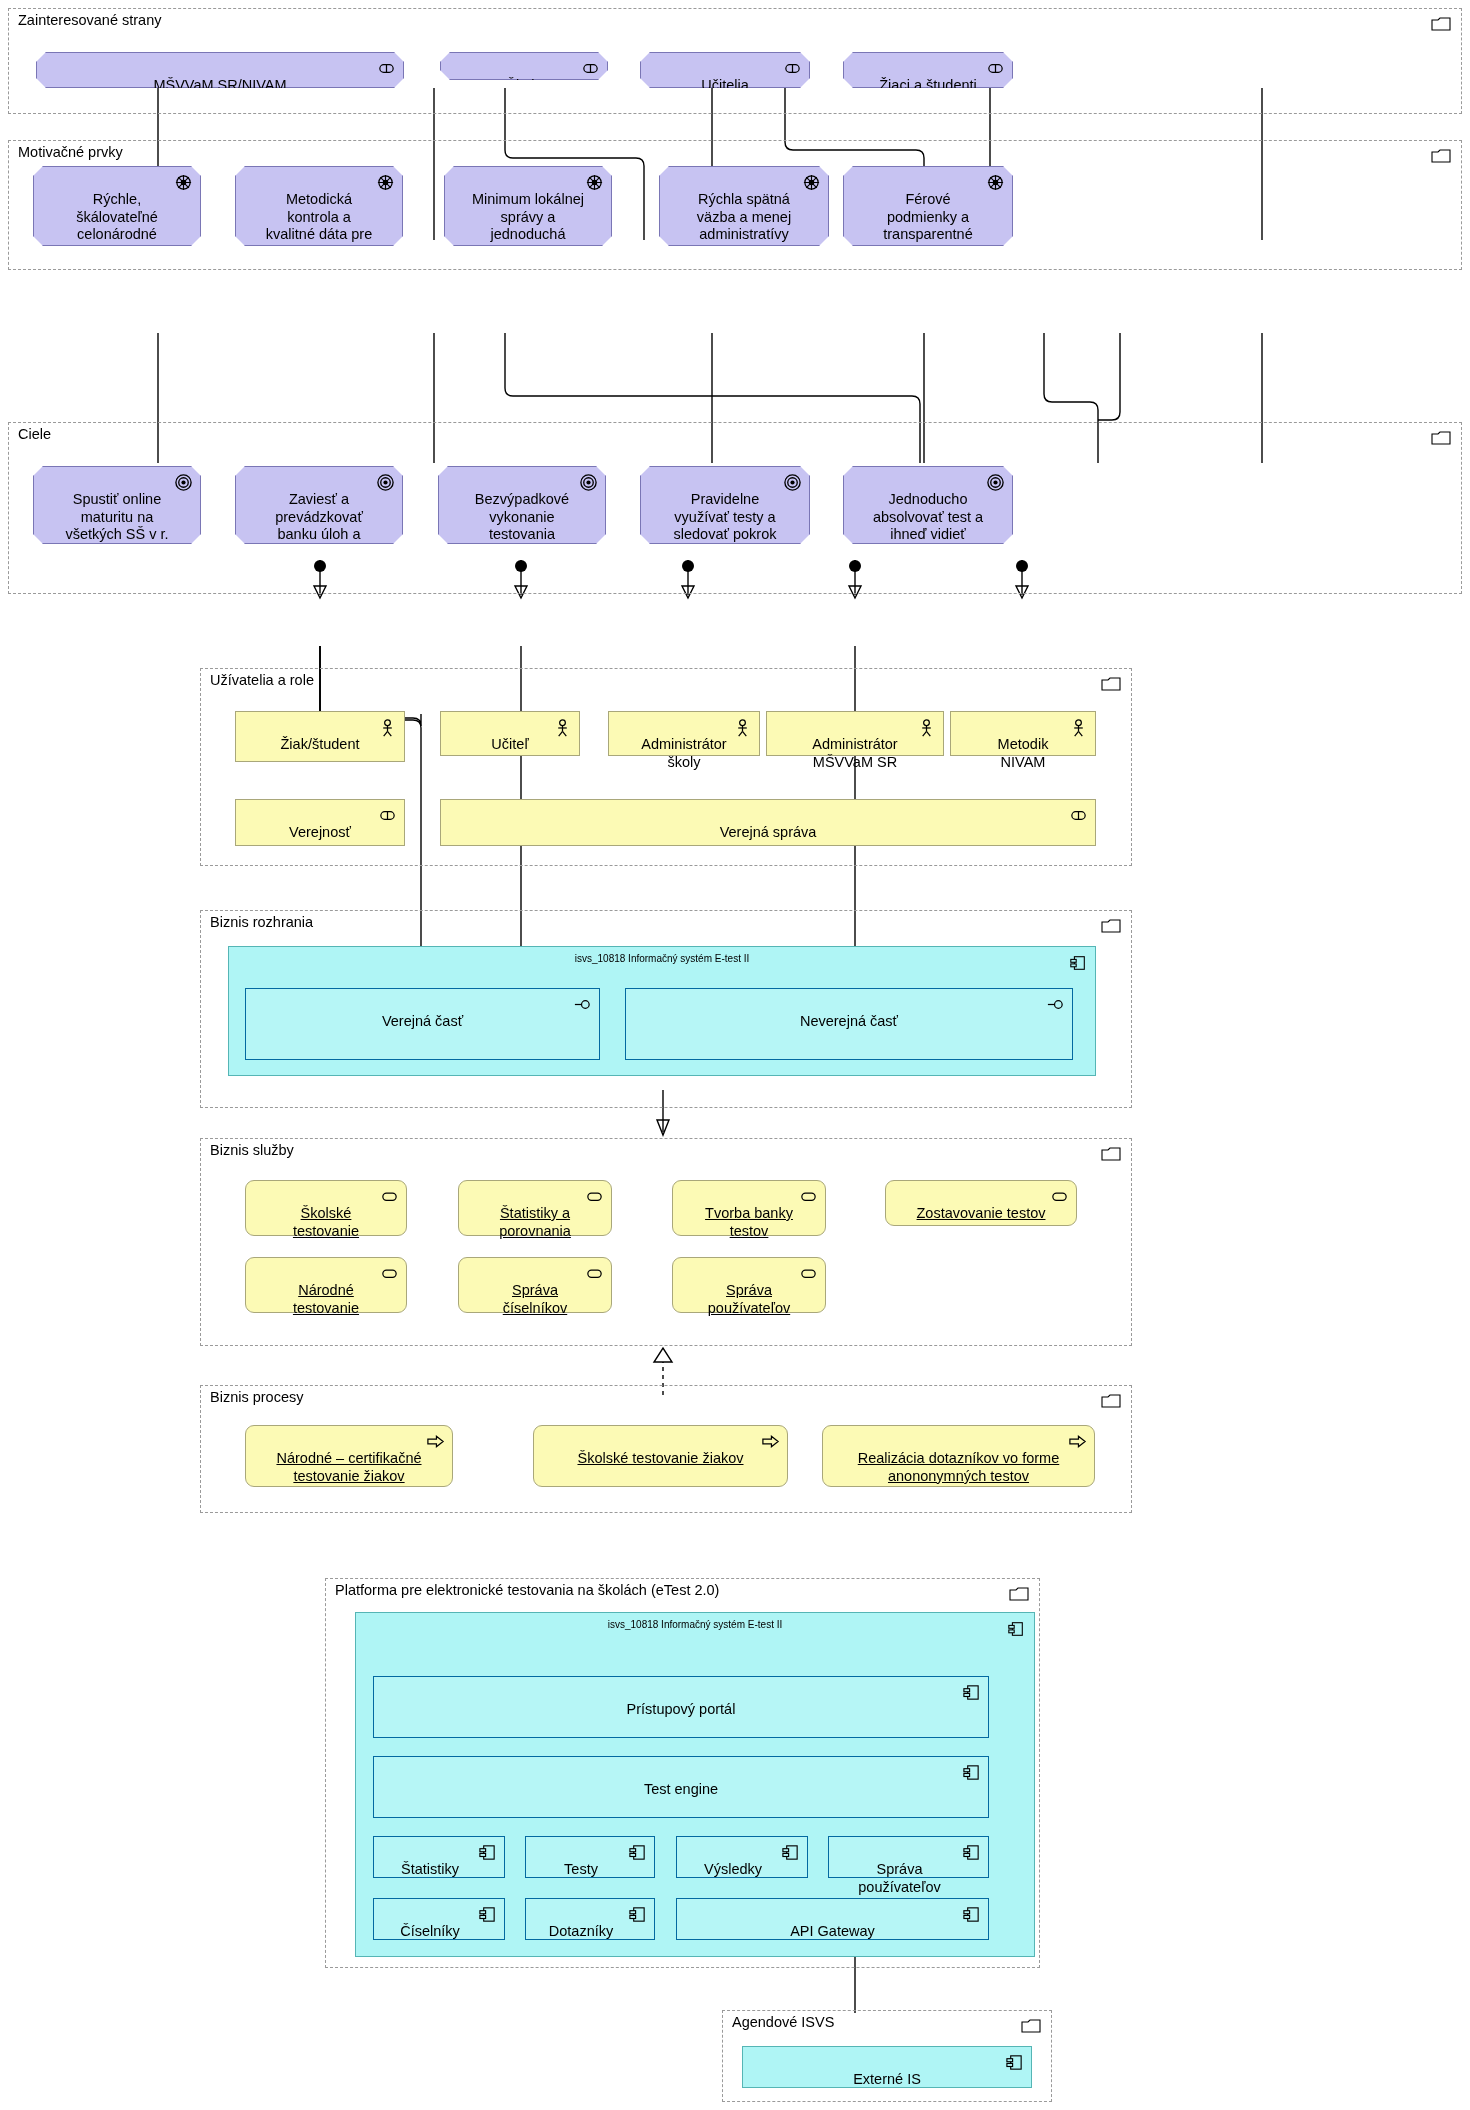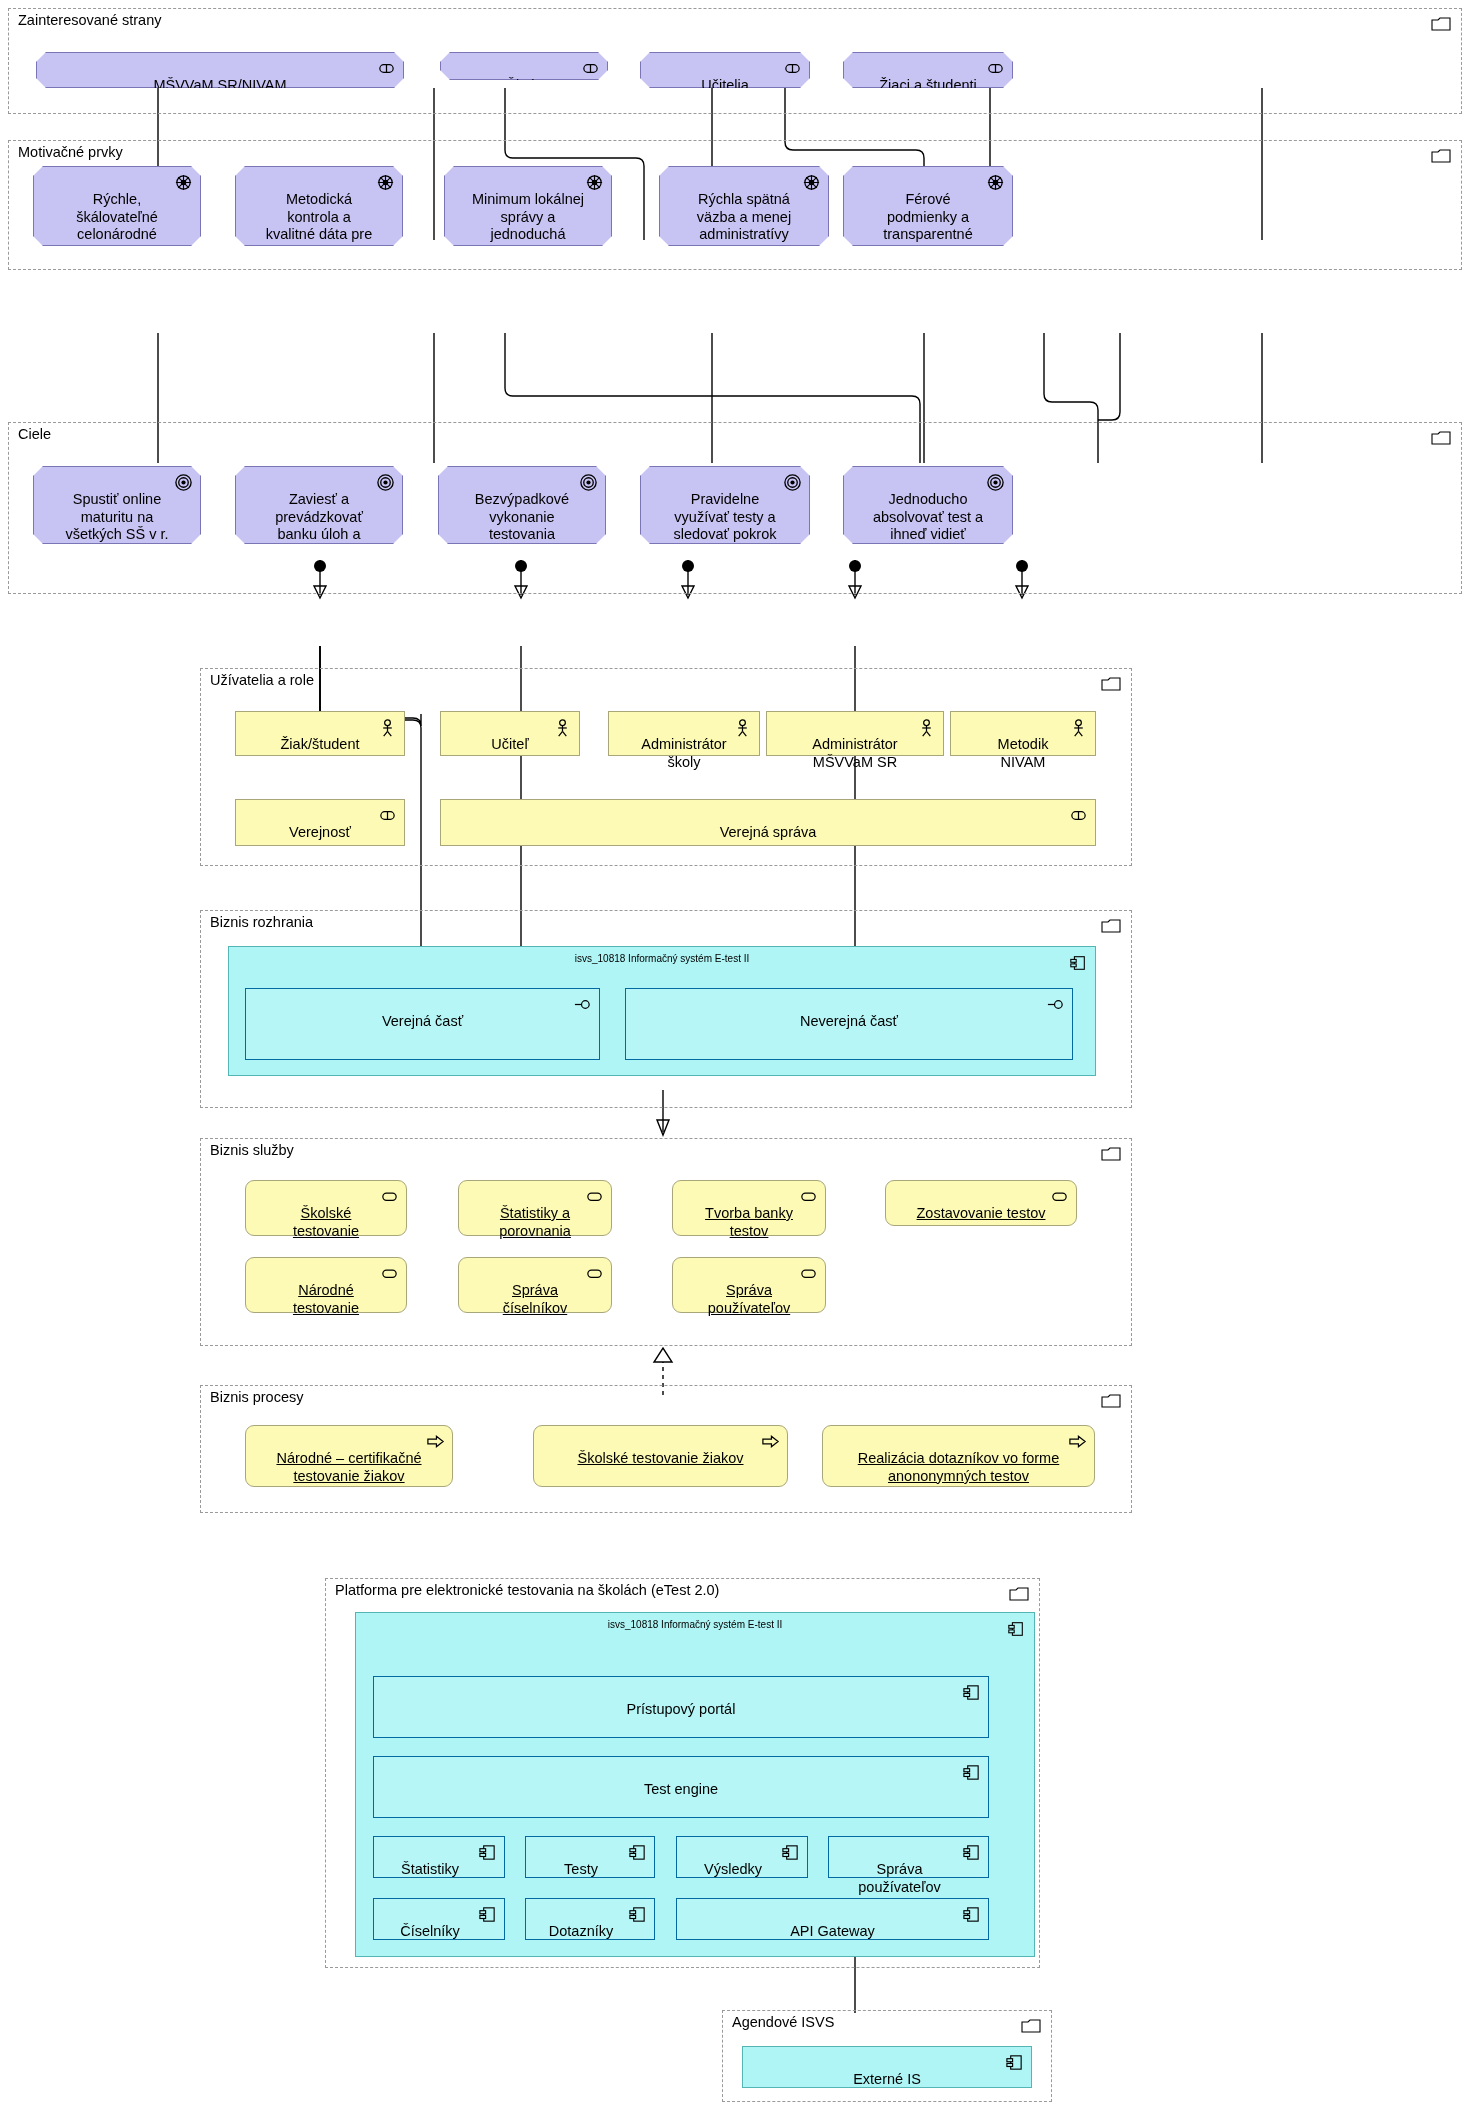--- a/index.html
+++ b/index.html
@@ -291,21 +291,21 @@
       <circle cx="10" cy="10" r="2.2" fill="#000"></circle>
     </svg>
   </div>
 
   <div class="group" style="left:200px; top:668px; width:932px; height:198px;">
     <div class="grp-title">Užívatelia a role</div>
     <svg class="folder-icon" viewBox="0 0 20 15">
       <path d="M1 3 L7 3 L9 1 L19 1 L19 13 L1 13 Z" fill="#fff" stroke="#000" stroke-width="1.1"></path>
     </svg>
   </div>
-  <div class="node biz" style="left:235px; top:711px; width:170px; height:45px;">
+  <div class="node biz" style="left:235px; top:711px; width:170px; height:51px;">
     <span class="lbl">Žiak/študent</span>
     <svg class="badge" viewBox="0 0 20 20">
       <circle cx="10" cy="5" r="3" fill="none" stroke="#000" stroke-width="1.3"></circle>
       <line x1="10" y1="8" x2="10" y2="14" stroke="#000" stroke-width="1.3"></line>
       <line x1="5.5" y1="10.5" x2="14.5" y2="10.5" stroke="#000" stroke-width="1.3"></line>
       <line x1="10" y1="14" x2="6" y2="19" stroke="#000" stroke-width="1.3"></line>
       <line x1="10" y1="14" x2="14" y2="19" stroke="#000" stroke-width="1.3"></line>
     </svg>
   </div>
   <div class="node biz" style="left:440px; top:711px; width:140px; height:45px;">

